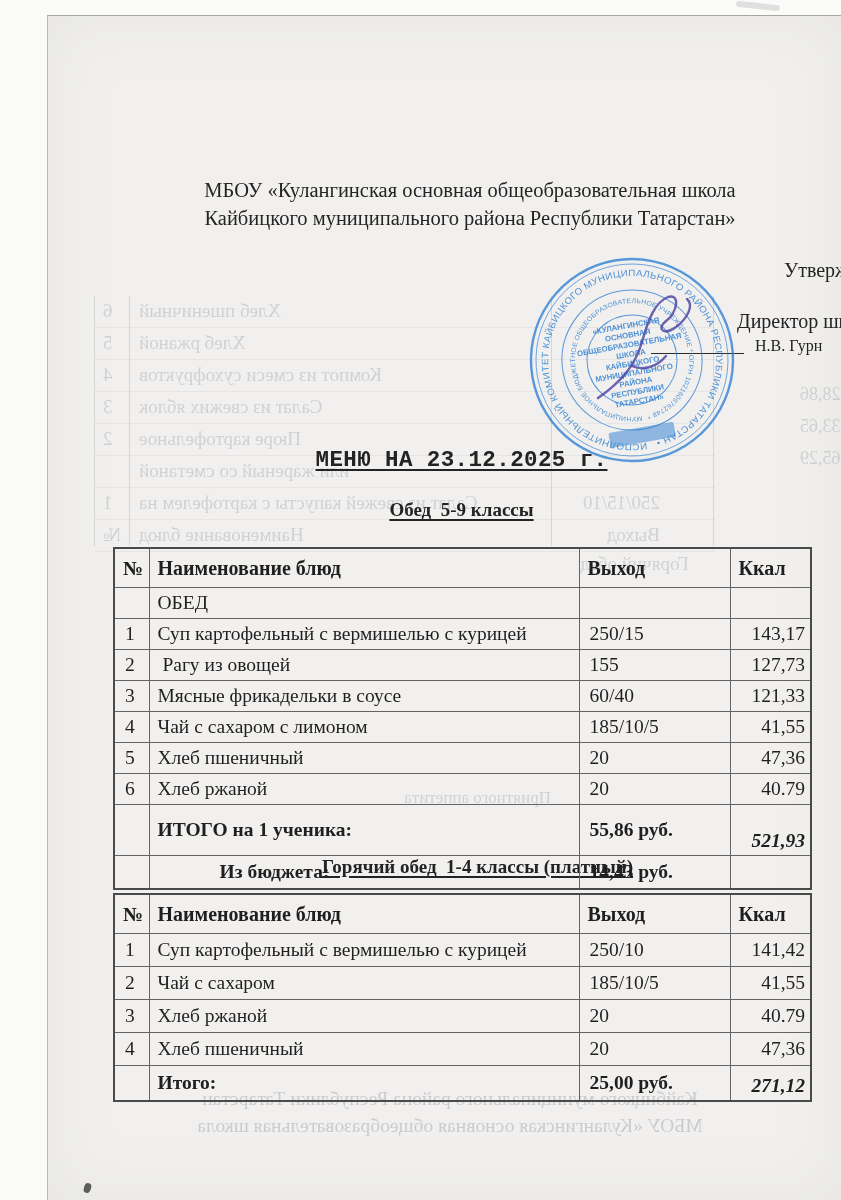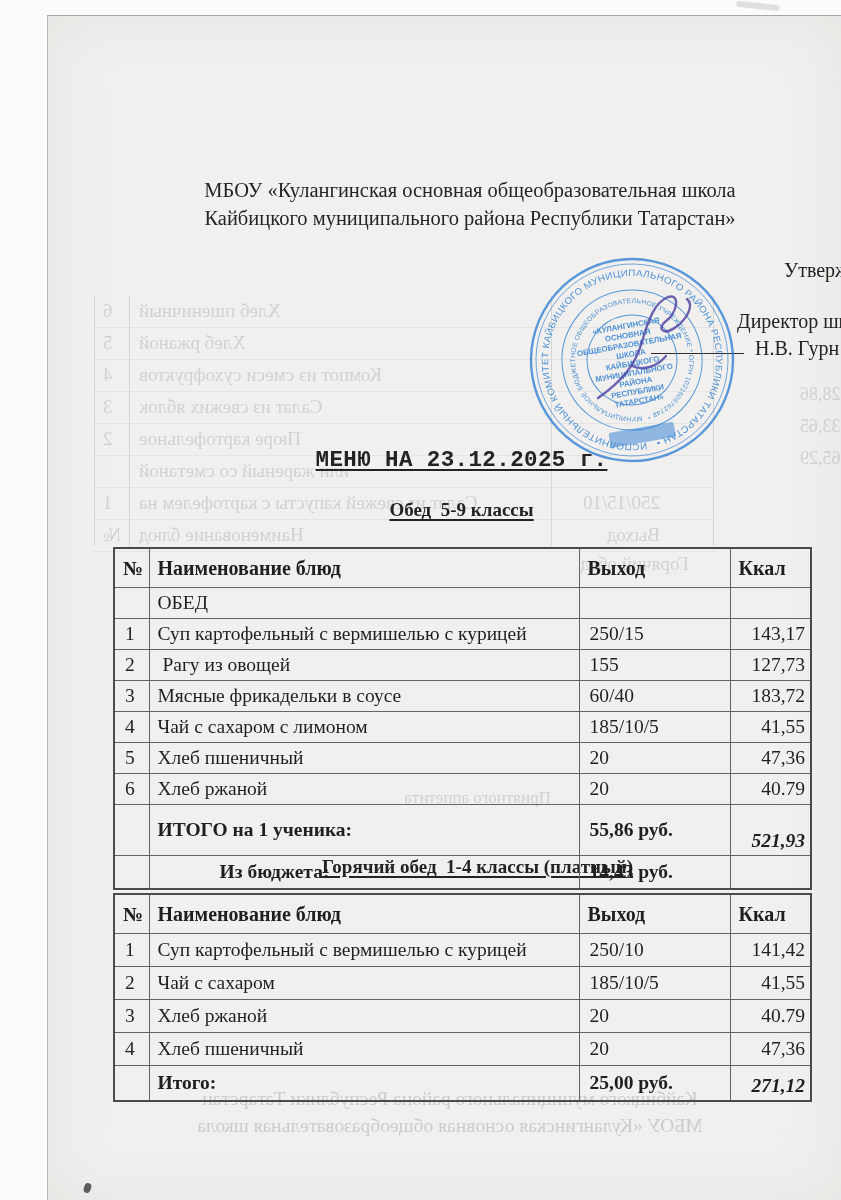--- a/index.html
+++ b/index.html
@@ -18,21 +18,21 @@
     border-top:1px solid #a6a6a3;
     box-shadow:inset 0 0 60px rgba(200,198,192,.25);
   }
   .smudge-top{left:736px;top:3px;width:44px;height:6px;background:#cfcfcf;opacity:.6;border-radius:3px;transform:rotate(6deg);}
   .corner-dot{left:84px;top:1183px;width:7px;height:10px;background:#3a3a3a;opacity:.8;border-radius:45%;transform:rotate(18deg);}
 
   
   .org-header{left:145px;top:176px;width:650px;text-align:center;font-size:20.5px;line-height:28px;color:#242424;}
   .approve{left:784px;top:259px;font-size:20px;white-space:nowrap;}
   .director{left:737px;top:310px;font-size:20px;white-space:nowrap;}
-  .director-name{left:755px;top:337px;font-size:20px;white-space:nowrap;}
+  .director-name{left:755px;top:337px;font-size:16px;white-space:nowrap;}
   .sig-line{left:651px;top:353px;width:93px;height:0;border-top:1.6px solid #2c2c2c;}
 
   
   .center-band{left:113px;width:697px;text-align:center;}
   .doc-title{top:447px;font-size:22.5px;font-weight:bold;text-decoration:underline;text-decoration-thickness:2px;text-underline-offset:3px;letter-spacing:.4px;font-family:Liberation Mono, monospace;}
   .sec-heading{font-size:19px;font-weight:bold;text-decoration:underline;text-decoration-thickness:1.8px;text-underline-offset:3px;}
   .h1pos{top:499px;}
   .h2pos{top:856px;margin-left:16px;}
 
   
@@ -247,21 +247,21 @@
     <td class="c-num">2</td>
     <td class="c-name">&nbsp;Рагу из овощей</td>
     <td class="c-out">155</td>
     <td class="c-kcal">127,73</td>
   </tr>
 
   <tr>
     <td class="c-num">3</td>
     <td class="c-name">Мясные фрикадельки в соусе</td>
     <td class="c-out">60/40</td>
-    <td class="c-kcal">183,72</td>
+    <td class="c-kcal">121,33</td>
   </tr>
 
   <tr>
     <td class="c-num">4</td>
     <td class="c-name">Чай с сахаром с лимоном</td>
     <td class="c-out">185/10/5</td>
     <td class="c-kcal">41,55</td>
   </tr>
 
   <tr>

